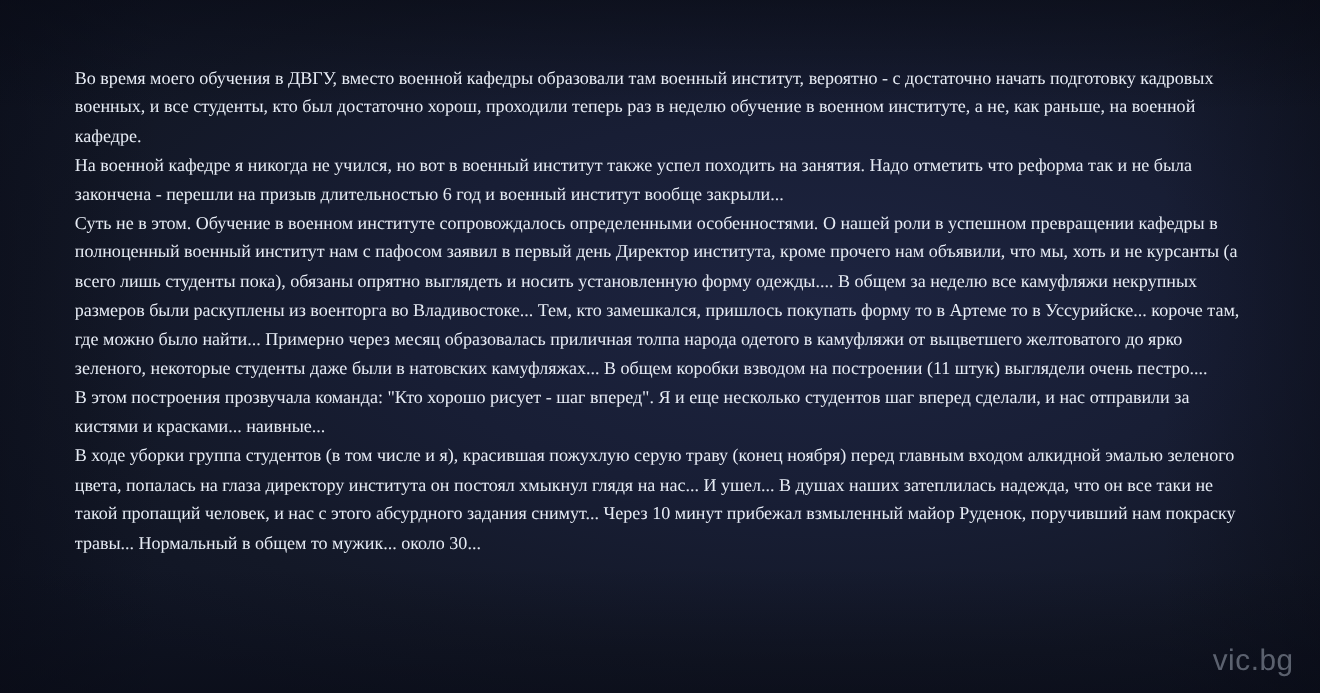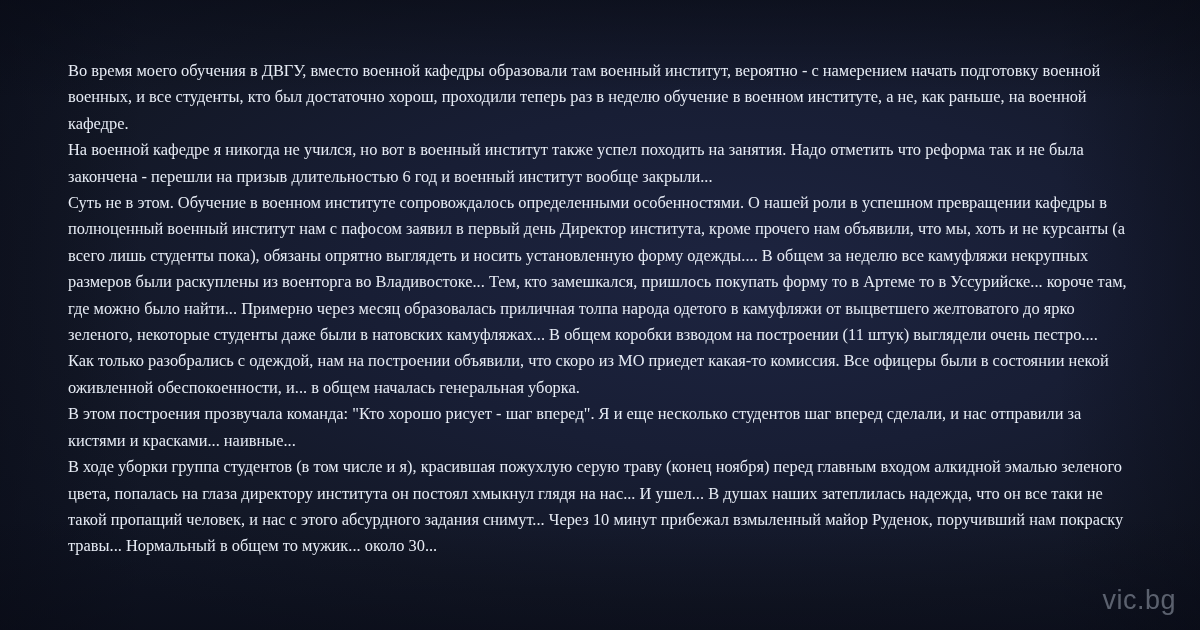--- a/index.html
+++ b/index.html
@@ -59,23 +59,22 @@
     user-select: none;
     margin-top: 16px;
   }
 </style>
 </head>
 <body>
 
 <div id="page">
 
   <article id="text-body">
-    <p>Во время моего обучения в ДВГУ, вместо военной кафедры образовали там военный институт, вероятно - с намерением начать подготовку военной военных, и все студенты, кто был достаточно хорош, проходили теперь раз в неделю обучение в военном институте, а не, как раньше, на военной кафедре.</p>
+    <p>Во время моего обучения в ДВГУ, вместо военной кафедры образовали там военный институт, вероятно - с достаточно начать подготовку кадровых военных, и все студенты, кто был достаточно хорош, проходили теперь раз в неделю обучение в военном институте, а не, как раньше, на военной кафедре.</p>
     <p>На военной кафедре я никогда не учился, но вот в военный институт также успел походить на занятия. Надо отметить что реформа так и не была закончена - перешли на призыв длительностью 6 год и военный институт вообще закрыли...</p>
     <p>Суть не в этом. Обучение в военном институте сопровождалось определенными особенностями. О нашей роли в успешном превращении кафедры в полноценный военный институт нам с пафосом заявил в первый день Директор института, кроме прочего нам объявили, что мы, хоть и не курсанты (а всего лишь студенты пока), обязаны опрятно выглядеть и носить установленную форму одежды.... В общем за неделю все камуфляжи некрупных размеров были раскуплены из военторга во Владивостоке... Тем, кто замешкался, пришлось покупать форму то в Артеме то в Уссурийске... короче там, где можно было найти... Примерно через месяц образовалась приличная толпа народа одетого в камуфляжи от выцветшего желтоватого до ярко зеленого, некоторые студенты даже были в натовских камуфляжах... В общем коробки взводом на построении (11 штук) выглядели очень пестро....</p>
-    <p>Как только разобрались с одеждой, нам на построении объявили, что скоро из МО приедет какая-то комиссия. Все офицеры были в состоянии некой оживленной обеспокоенности, и... в общем началась генеральная уборка.</p>
     <p>В этом построения прозвучала команда: "Кто хорошо рисует - шаг вперед". Я и еще несколько студентов шаг вперед сделали, и нас отправили за кистями и красками... наивные...</p>
     <p>В ходе уборки группа студентов (в том числе и я), красившая  пожухлую серую траву (конец ноября) перед главным входом алкидной эмалью зеленого цвета, попалась на глаза директору института он постоял хмыкнул глядя на нас... И ушел... В душах наших затеплилась надежда, что он все таки не такой пропащий человек, и нас с этого абсурдного задания снимут... Через 10 минут прибежал взмыленный майор Руденок, поручивший нам покраску травы... Нормальный в общем то мужик... около 30...</p>
   </article>
 
   <div id="watermark">vic.bg</div>
 
 </div>
 
 </body></html>

